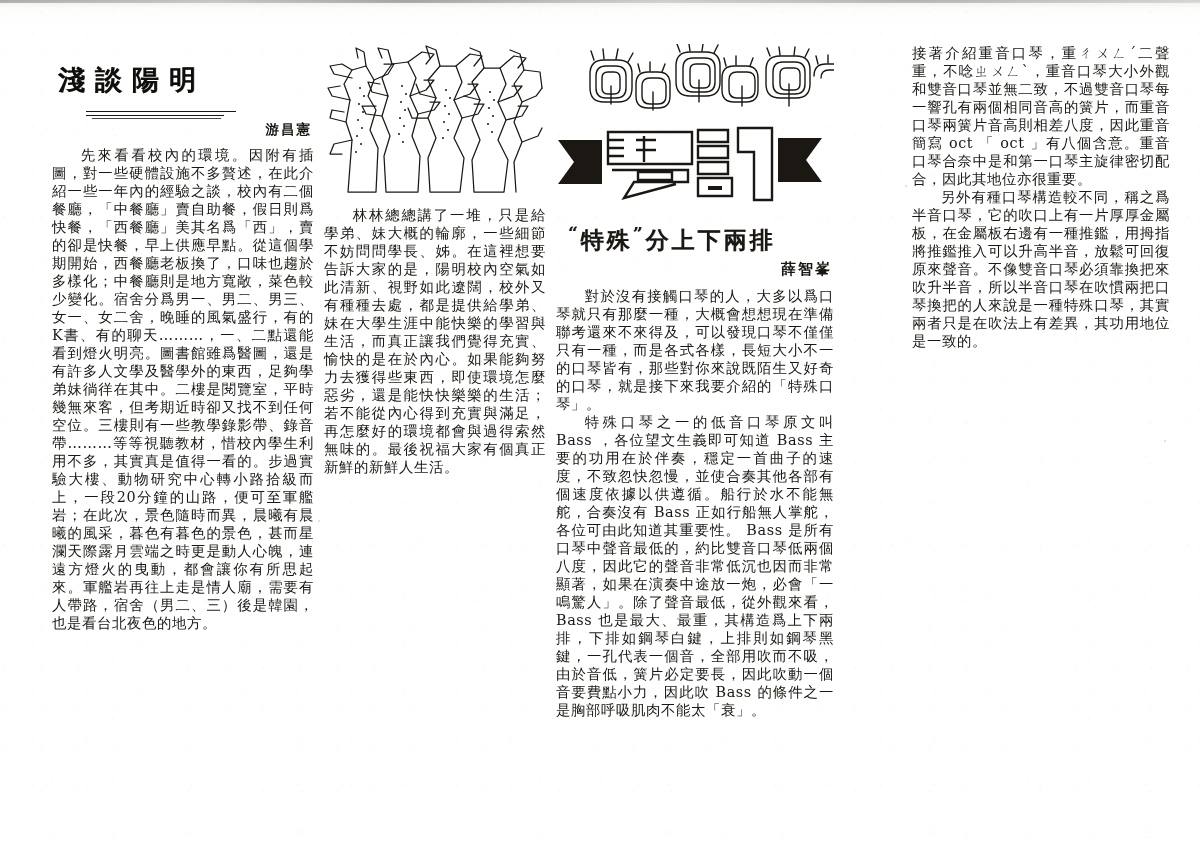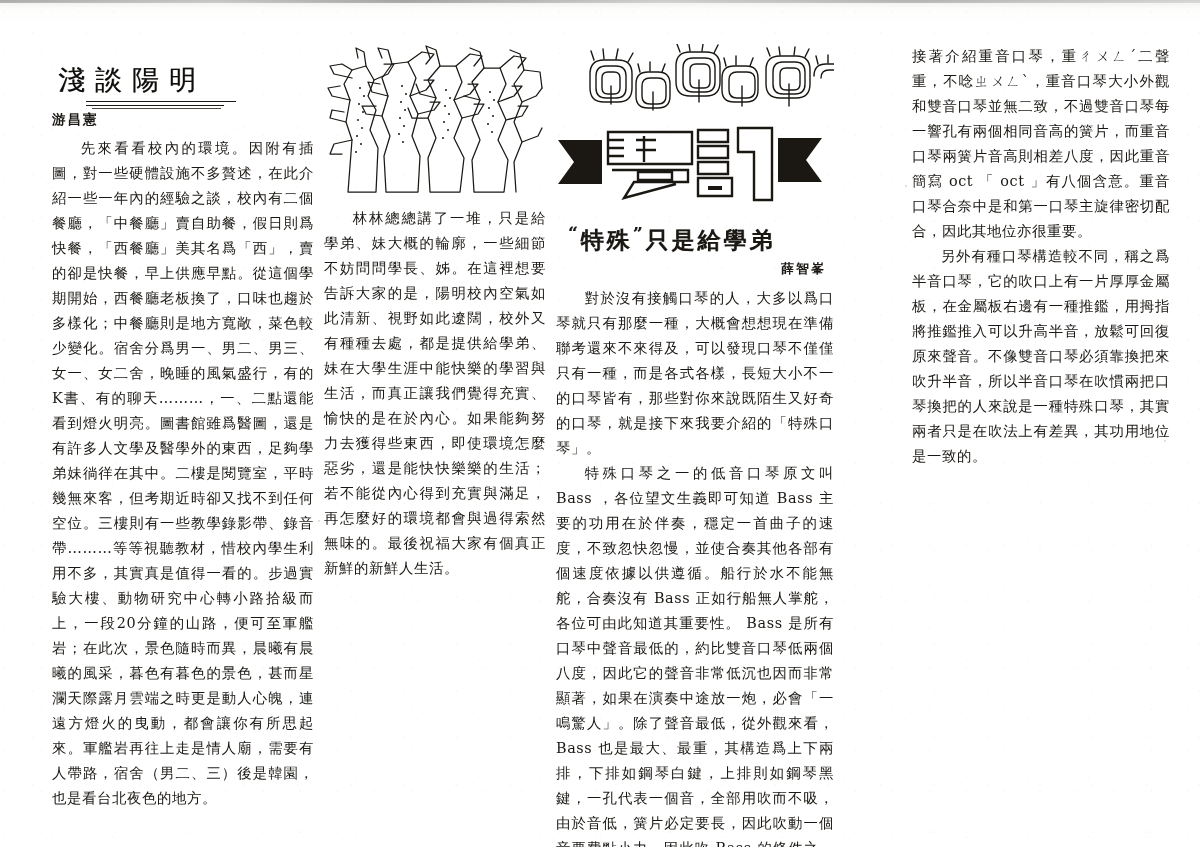--- a/index.html
+++ b/index.html
@@ -46,47 +46,47 @@
   
   .col{position:absolute;}
 
   #col1{left:52px;top:62px;width:262px;}
   #col2{left:324px;top:44px;width:222px;}
   #col3{left:556px;top:44px;width:278px;}
   #col4{left:912px;top:44px;width:258px;}
 
   
   .headline1{
-    font-size:27px;font-weight:normal;letter-spacing:10px;
-    margin:0 0 2px 6px;
+    font-size:27px;font-weight:bold;letter-spacing:10px;
+    margin:0 0 12px 6px;
     font-family:"DejaVu Serif","Liberation Serif",serif;
     color:#100e0a;
     text-shadow:0.4px 0 0 rgba(0,0,0,.55);
   }
   .headline-rule{
     width:150px;height:9px;margin:0 0 2px 34px;position:relative;
   }
   .headline-rule:before,.headline-rule:after{
     content:"";position:absolute;left:0;width:100%;height:1.4px;background:#1b1813;
   }
   .headline-rule:before{top:1px;}
   .headline-rule:after{top:5px;transform:scaleX(.92);transform-origin:left;}
   .headline-rule span{
     position:absolute;left:6px;top:8px;width:86%;height:1.2px;background:#1b1813;opacity:.8;
   }
   .byline{
-    font-size:13.5px;letter-spacing:2px;
+    text-align:right;font-size:13.5px;letter-spacing:2px;
     margin:1px 2px 7px 0;font-weight:600;
   }
   .byline2{
-    text-align:right;font-size:13px;letter-spacing:2px;
-    margin:4px 8px 8px 0;font-weight:600;
+    text-align:right;font-size:15px;letter-spacing:2px;
+    margin:4px 2px 8px 0;font-weight:600;
   }
   .para{
-    font-size:14.4px;line-height:25px;margin:0 0 0 0;
+    font-size:14.4px;line-height:18px;margin:0 0 0 0;
     text-indent:2em;
   }
   .para.cont{text-indent:0;}
 
   
   .banner{
     position:relative;height:175px;margin:0 0 2px 0;
   }
   .harmonica-art{position:absolute;left:28px;top:0;}
   .flag-title{position:absolute;left:0;top:78px;}
@@ -264,21 +264,21 @@
           <path d="M142 24 L172 24 L172 36 L142 36 Z"></path>
           <path d="M142 40 L172 40 L172 52 L142 52 Z"></path>
           <path d="M142 56 L176 56 L176 74 L142 74 Z"></path>
           <path d="M152 66 L166 66" stroke-width="4"></path>
           <path d="M182 6 L216 6 L216 78 L198 78 L198 30 L182 30 Z"></path>
         </g>
       </svg>
     </div>
 
     <div class="subhead cjk">
-      <span class="quote-mark">“</span><span>特殊</span><span class="quote-mark">”</span><span>只是給學弟</span>
+      <span class="quote-mark">“</span><span>特殊</span><span class="quote-mark">”</span><span>分上下兩排</span>
     </div>
 
     <div class="byline2 cjk">薛智峯</div>
 
     <div class="para cjk">對於沒有接觸口琴的人，大多以爲口琴就只有那麼一種，大概會想想現在準備聯考還來不來得及，可以發現口琴不僅僅只有一種，而是各式各樣，長短大小不一的口琴皆有，那些對你來說既陌生又好奇的口琴，就是接下來我要介紹的「特殊口琴」。</div>
     <div class="para cjk">特殊口琴之一的低音口琴原文叫 Bass ，各位望文生義即可知道 Bass 主要的功用在於伴奏，穩定一首曲子的速度，不致忽快忽慢，並使合奏其他各部有個速度依據以供遵循。船行於水不能無舵，合奏沒有 Bass 正如行船無人掌舵，各位可由此知道其重要性。 Bass 是所有口琴中聲音最低的，約比雙音口琴低兩個八度，因此它的聲音非常低沉也因而非常顯著，如果在演奏中途放一炮，必會「一鳴驚人」。除了聲音最低，從外觀來看， Bass 也是最大、最重，其構造爲上下兩排，下排如鋼琴白鍵，上排則如鋼琴黑鍵，一孔代表一個音，全部用吹而不吸，由於音低，簧片必定要長，因此吹動一個音要費點小力，因此吹 Bass 的條件之一是胸部呼吸肌肉不能太「衰」。</div>
 
   </div>
 
   <div class="col" id="col4">

